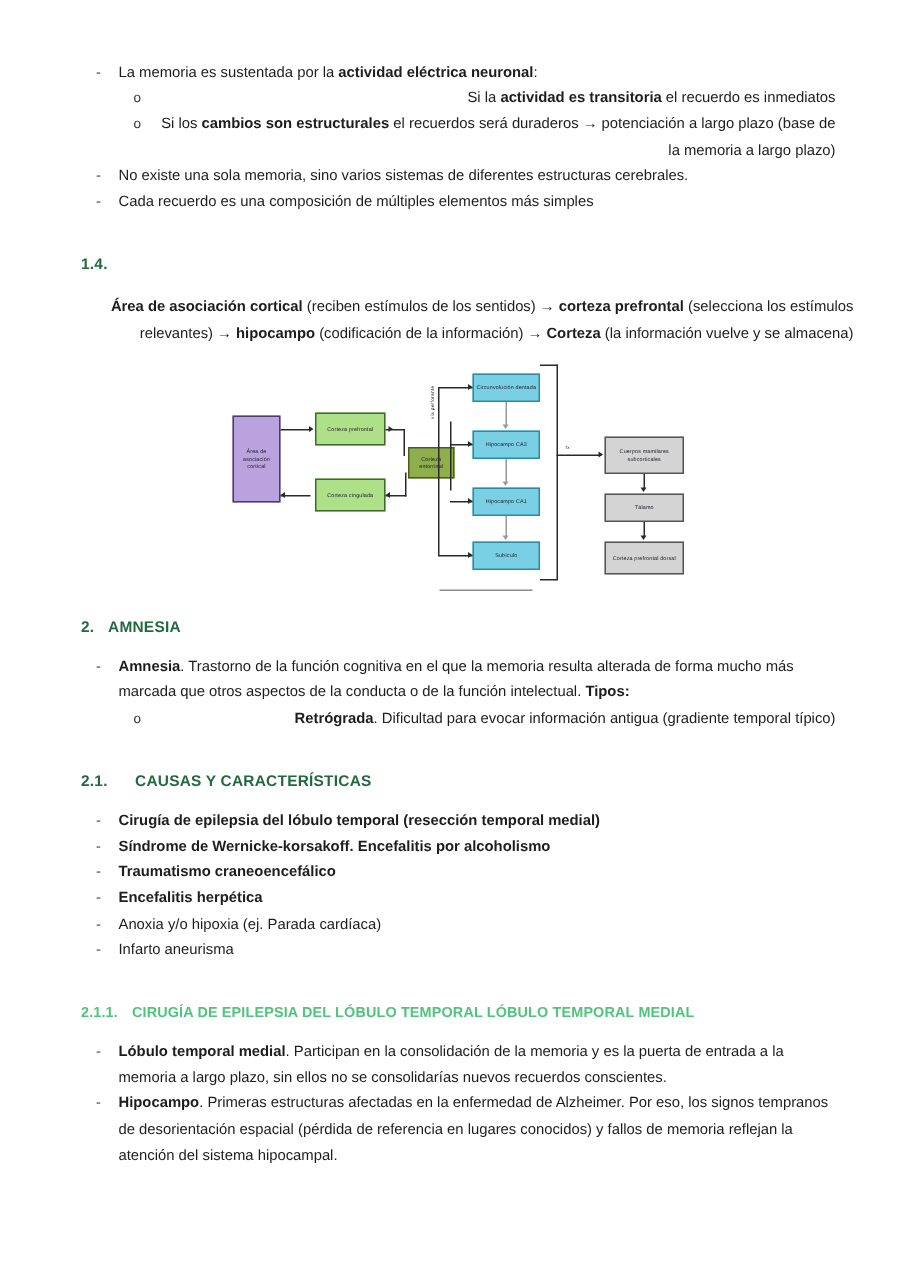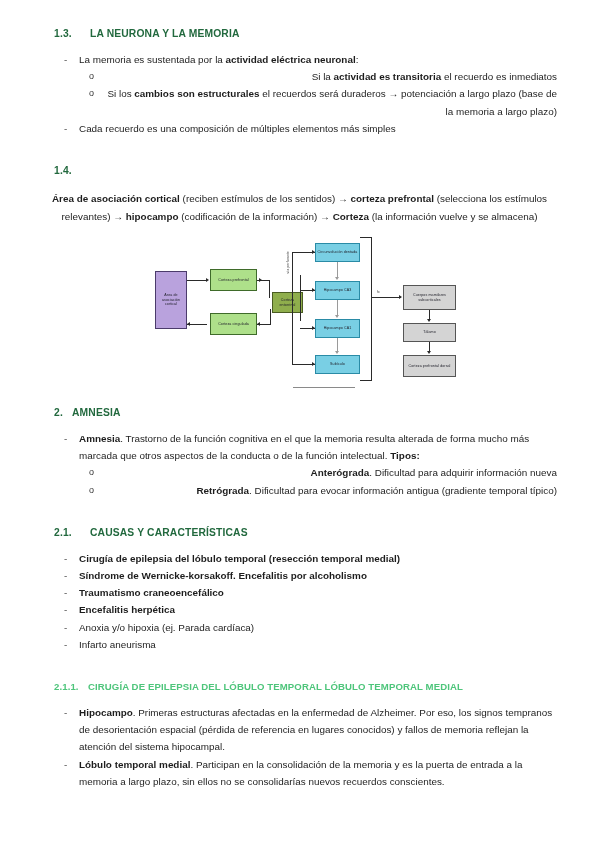--- a/index.html
+++ b/index.html
@@ -60,21 +60,21 @@
     margin: 0 0 4px 0;
     padding-left: 24px;
   }
   .h-lvl3 .num { width: 34px; flex: 0 0 34px; }
 
   
   .para {
     font-size: 9.9px;
     line-height: 17.5px;
     margin: 0 0 4px 0;
-    text-align: center;
+    text-align: right;
     color: #1d1d1d;
   }
   .para b { font-weight: bold; }
 
   
   ul.dash {
     list-style: none;
     margin: 12px;
     padding: 0;
   }
@@ -193,33 +193,30 @@
     position: absolute;
     height: 0.6px;
     background: #8a8a8a;
   }
 </style>
 </head>
 <body>
 
 <div class="page">
 
-  <div class="h-lvl2">
-    <span class="num">1.3.</span>
-    <span>LA NEURONA Y LA MEMORIA</span>
-  </div>
 
   <ul class="dash">
     <li>
       <span>La memoria es sustentada por la <b>actividad eléctrica neuronal</b>:</span>
       <ul class="circ nested">
         <li><span>Si la <b>actividad es transitoria</b> el recuerdo es inmediatos</span></li>
         <li><span>Si los <b>cambios son estructurales</b> el recuerdos será duraderos → potenciación a largo plazo (base de la memoria a largo plazo)</span></li>
       </ul>
     </li>
+    <li><span>No existe una sola memoria, sino varios sistemas de diferentes estructuras cerebrales.</span></li>
     <li><span>Cada recuerdo es una composición de múltiples elementos más simples</span></li>
   </ul>
 
   <div class="gap-md"></div>
 
   <div class="h-lvl2">
     <span class="num">1.4.</span>
   </div>
 
   <div class="gap-sm"></div>
@@ -297,21 +294,20 @@
 
   <div class="h-lvl1">
     <span class="num">2.</span>
     <span>AMNESIA</span>
   </div>
 
   <ul class="dash">
     <li>
       <span><b>Amnesia</b>. Trastorno de la función cognitiva en el que la memoria resulta alterada de forma mucho más marcada que otros aspectos de la conducta o de la función intelectual. <b>Tipos:</b></span>
       <ul class="circ nested">
-        <li><span><b>Anterógrada</b>. Dificultad para adquirir información nueva</span></li>
         <li><span><b>Retrógrada</b>. Dificultad para evocar información antigua (gradiente temporal típico)</span></li>
       </ul>
     </li>
   </ul>
 
   <div class="gap-md"></div>
 
   <div class="h-lvl2">
     <span class="num">2.1.</span>
     <span>CAUSAS Y CARACTERÍSTICAS</span>
@@ -327,17 +323,17 @@
   </ul>
 
   <div class="gap-md"></div>
 
   <div class="h-lvl3">
     <span class="num">2.1.1.</span>
     <span>CIRUGÍA DE EPILEPSIA DEL LÓBULO TEMPORAL LÓBULO TEMPORAL MEDIAL</span>
   </div>
 
   <ul class="dash">
+    <li><span><b>Lóbulo temporal medial</b>. Participan en la consolidación de la memoria y es la puerta de entrada a la memoria a largo plazo, sin ellos no se consolidarías nuevos recuerdos conscientes.</span></li>
     <li><span><b>Hipocampo</b>. Primeras estructuras afectadas en la enfermedad de Alzheimer. Por eso, los signos tempranos de desorientación espacial (pérdida de referencia en lugares conocidos) y fallos de memoria reflejan la atención del sistema hipocampal.</span></li>
-    <li><span><b>Lóbulo temporal medial</b>. Participan en la consolidación de la memoria y es la puerta de entrada a la memoria a largo plazo, sin ellos no se consolidarías nuevos recuerdos conscientes.</span></li>
   </ul>
 
 </div>
 
 </body></html>

